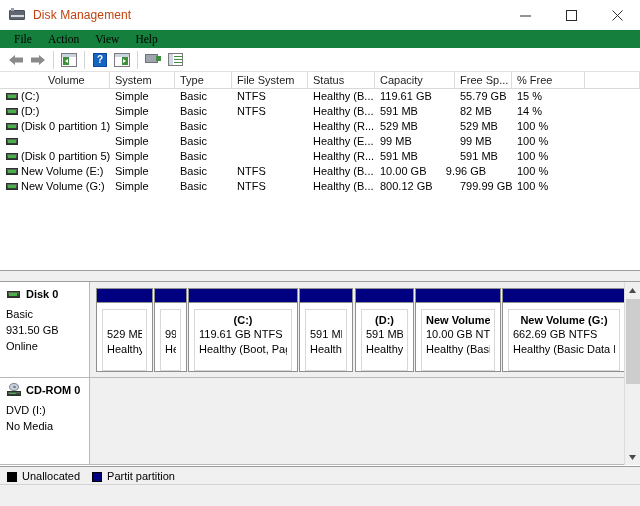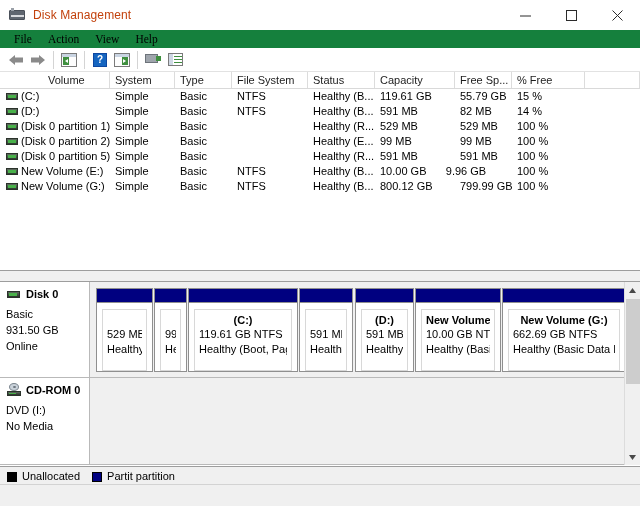--- a/index.html
+++ b/index.html
@@ -402,21 +402,20 @@
           <div class="vcell" style="left: 115px; width: 60px;">Simple</div>
           <div class="vcell" style="left: 180px; width: 52px;">Basic</div>
           <div class="vcell" style="left: 237px; width: 71px;"></div>
           <div class="vcell" style="left: 313px; width: 62px;">Healthy (R...</div>
           <div class="vcell" style="left: 380px; width: 75px;">529 MB</div>
           <div class="vcell" style="left: 460px; width: 52px;">529 MB</div>
           <div class="vcell" style="left: 517px; width: 68px;">100 %</div>
         </div>
         <div class="vrow">
           <span class="volicon"></span>
-          <div class="vcell" style="left: 21px; width: 89px;">(Disk 0 partition 2)</div>
           <div class="vcell" style="left: 115px; width: 60px;">Simple</div>
           <div class="vcell" style="left: 180px; width: 52px;">Basic</div>
           <div class="vcell" style="left: 237px; width: 71px;"></div>
           <div class="vcell" style="left: 313px; width: 62px;">Healthy (E...</div>
           <div class="vcell" style="left: 380px; width: 75px;">99 MB</div>
           <div class="vcell" style="left: 460px; width: 52px;">99 MB</div>
           <div class="vcell" style="left: 517px; width: 68px;">100 %</div>
         </div>
         <div class="vrow">
           <span class="volicon"></span>

